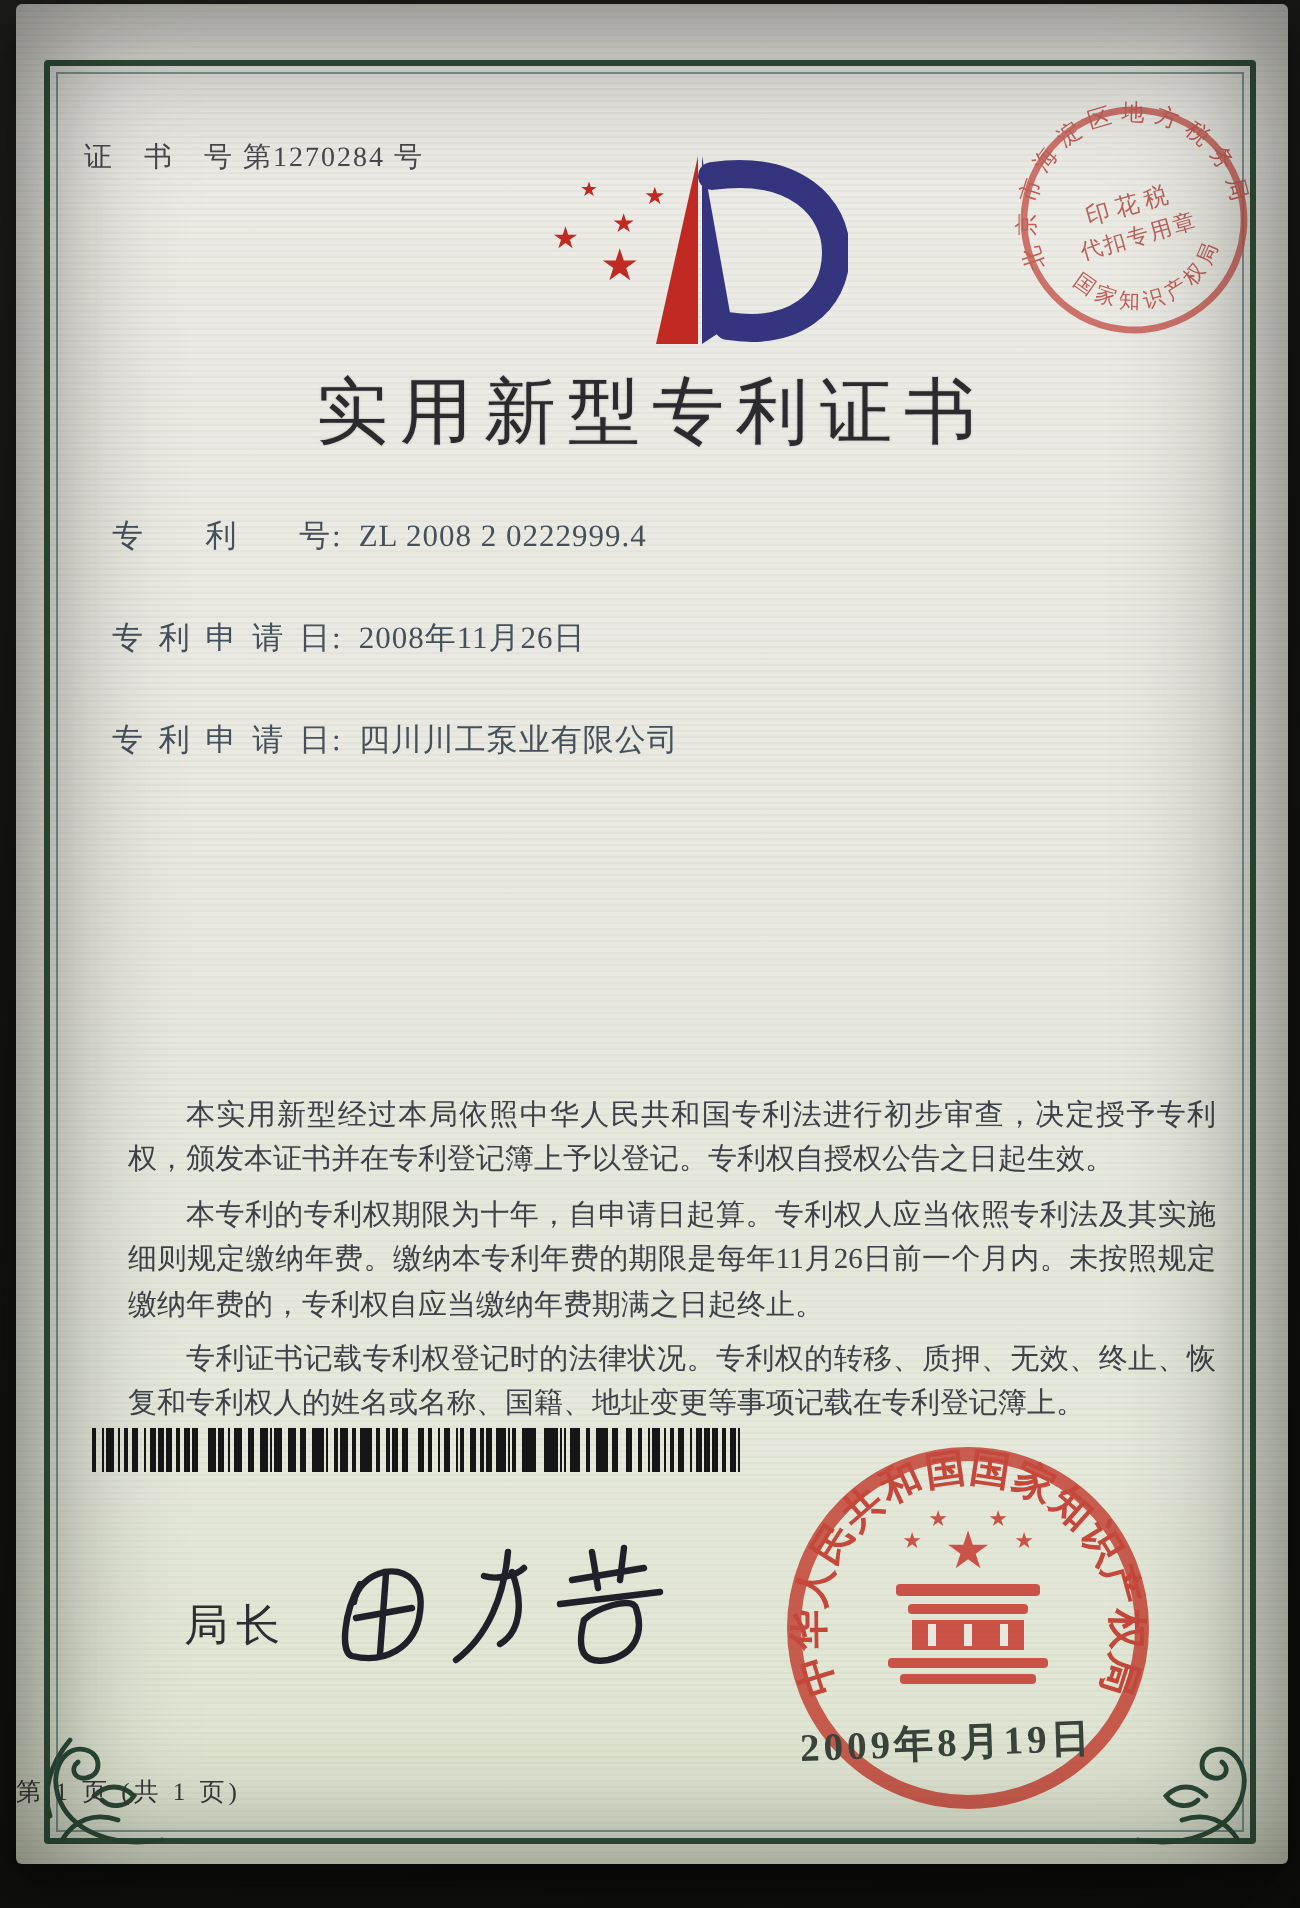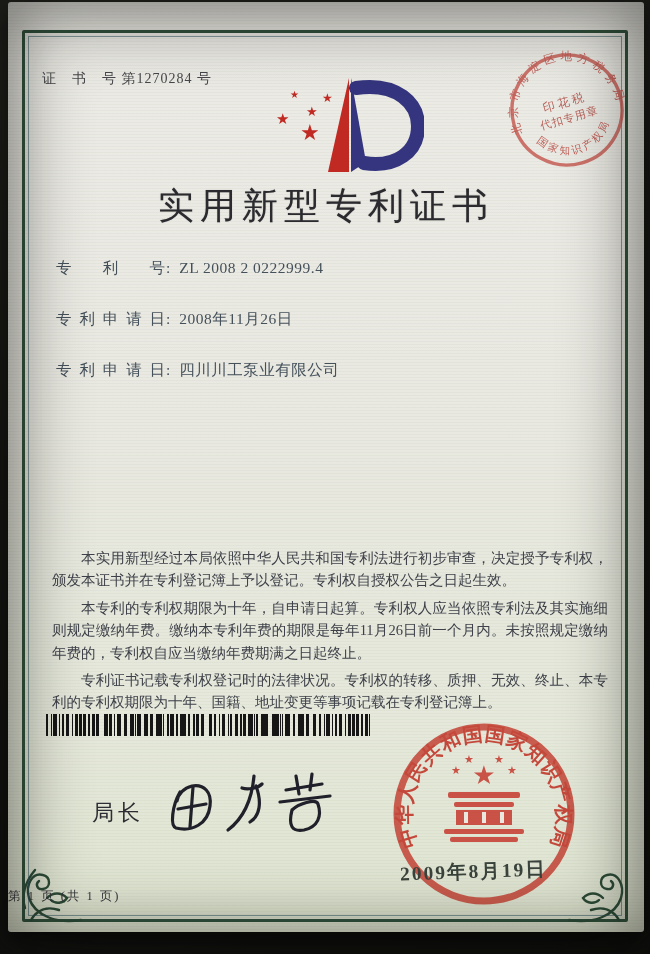--- a/index.html
+++ b/index.html
@@ -47,21 +47,21 @@
     transform:rotate(-16deg);opacity:.9;}
   
   .fields{position:absolute;left:48px;top:256px;width:540px;font-size:15.5px;color:#44505a;}
   .field-row{height:24px;margin-bottom:27px;white-space:nowrap;}
   .f-label{display:inline-block;width:109px;text-align:justify;text-align-last:justify;}
   .f-colon{display:inline-block;margin-left:1px;}
   .f-value{margin-left:9px;letter-spacing:.5px;}
   
   .paras{position:absolute;left:44px;top:545px;width:556px;
     font-size:14.5px;line-height:22.4px;color:#3e4149;text-align:justify;}
-  .paras p{margin:0 0 5px 0;text-indent:2em;}
+  .paras p{margin:0 0 5px 12px;text-indent:2em;}
   
   .barcode{
     position:absolute;left:38px;top:712px;width:324px;height:22px;
     background-image:
       repeating-linear-gradient(90deg,#161616 0 2px,transparent 2px 5px,#161616 5px 6px,transparent 6px 8px,#161616 8px 11px,transparent 11px 16px,#161616 16px 18px,transparent 18px 21px),
       repeating-linear-gradient(90deg,#161616 0 1px,transparent 1px 7px,#161616 7px 10px,transparent 10px 13px);
   }
   
   .role-label{position:absolute;left:84px;top:796px;font-size:22px;letter-spacing:4px;color:#2d2d33;}
   .signature{position:absolute;left:142px;top:752px;width:210px;height:100px;}
@@ -149,21 +149,21 @@
     <span class="f-label">专利申请日</span><span class="f-colon">:</span><span class="f-value">四川川工泵业有限公司</span>
   </div>
 
 </div>
 
     <div class="paras">
   <p>本实用新型经过本局依照中华人民共和国专利法进行初步审查，决定授予专利权，颁发本证书并在专利登记簿上予以登记。专利权自授权公告之日起生效。</p>
 
   <p>本专利的专利权期限为十年，自申请日起算。专利权人应当依照专利法及其实施细则规定缴纳年费。缴纳本专利年费的期限是每年11月26日前一个月内。未按照规定缴纳年费的，专利权自应当缴纳年费期满之日起终止。</p>
 
-  <p>专利证书记载专利权登记时的法律状况。专利权的转移、质押、无效、终止、本专利的专利权期限为十年、国籍、地址变更等事项记载在专利登记簿上。</p>
+  <p>专利证书记载专利权登记时的法律状况。专利权的转移、质押、无效、终止、恢复和专利权人的姓名或名称、国籍、地址变更等事项记载在专利登记簿上。</p>
 </div>
 
     <div class="barcode"></div>
 
     <div class="role-label">局长</div>
     <svg class="signature" viewBox="0 0 210 100" aria-label="田力普">
       <g fill="none" stroke="#20202a" stroke-width="3.2" stroke-linecap="round" stroke-linejoin="round">
         <path d="M30 38 C22 52 20 72 26 74 C42 78 58 70 60 52 C62 38 54 30 42 32 C34 34 28 40 27 47"></path>
         <path d="M28 55 L56 50"></path>
         <path d="M43 33 L40 73"></path>

